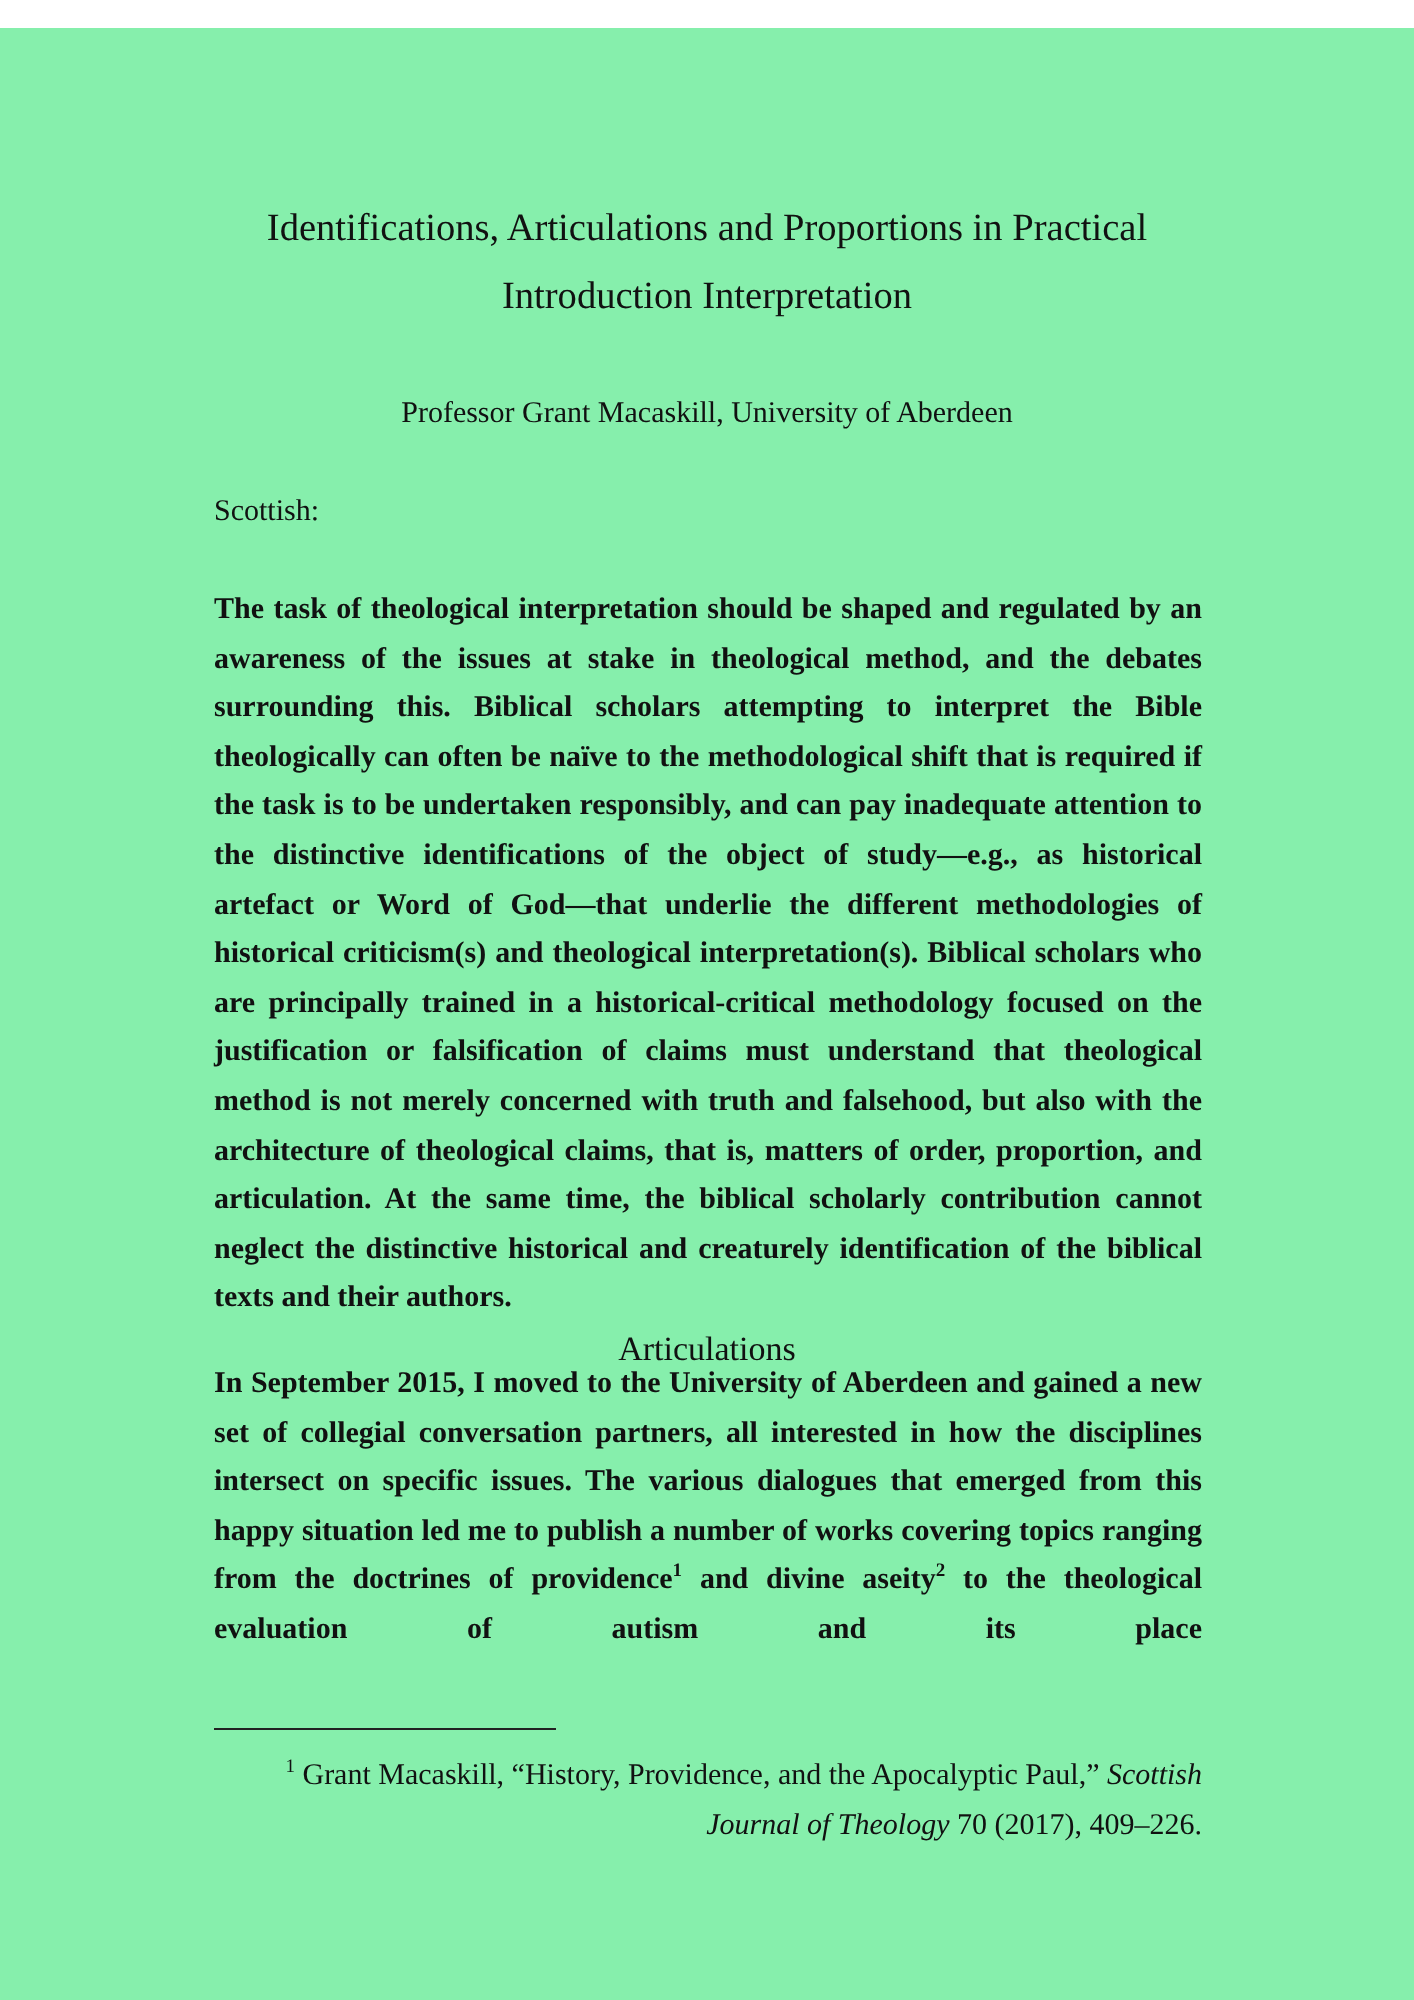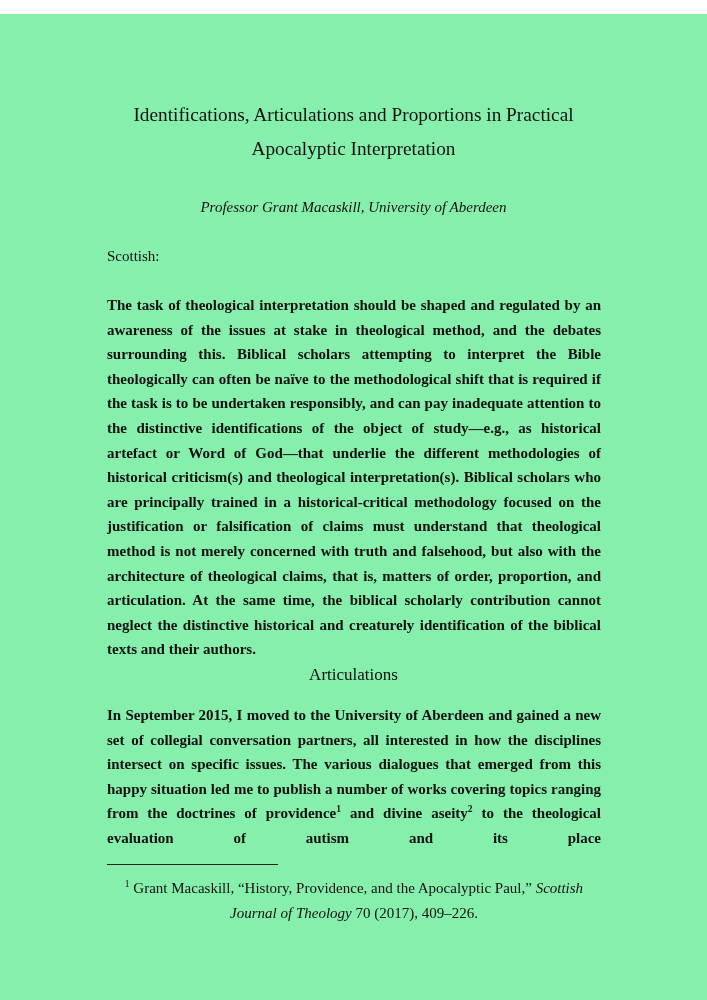--- a/index.html
+++ b/index.html
@@ -37,21 +37,20 @@
     }
     .author {
       position: absolute;
       left: 60px;
       width: 587px;
       top: 183px;
       text-align: center;
       font-size: 15px;
       line-height: 20px;
       margin: 0;
-      font-style: italic;
     }
     .abstract-label {
       position: absolute;
       left: 107px;
       top: 232px;
       font-size: 15px;
       line-height: 20px;
       margin: 0;
     }
     .body-text {
@@ -73,21 +72,21 @@
       left: 60px;
       width: 587px;
       top: 650px;
       text-align: center;
       font-size: 17px;
       line-height: 22px;
       margin: 0;
       font-weight: normal;
     }
     .intro-text {
-      top: 689px;
+      top: 666px;
       text-align-last: justify;
     }
     sup {
       font-size: 9.5px;
       line-height: 0;
       vertical-align: 6px;
     }
     .footnote-rule {
       position: absolute;
       left: 107px;
@@ -97,38 +96,38 @@
       border-top: 1px solid #222222;
     }
     .footnote {
       position: absolute;
       left: 107px;
       width: 494px;
       top: 862px;
       font-size: 15px;
       line-height: 25px;
       margin: 0;
-      text-align: center;
+      text-align: right;
     }
     .footnote sup {
       font-size: 9.5px;
       vertical-align: 6px;
     }
     em {
       font-style: italic;
     }
   </style>
 </head>
 <body>
 
 <div class="page">
 
   <h1 class="title">
     <span>Identifications, Articulations and Proportions in Practical</span><br>
-    <span>Apocalyptic Interpretation</span>
+    <span>Introduction Interpretation</span>
   </h1>
 
   <p class="author">Professor Grant Macaskill, University of Aberdeen</p>
 
   <p class="abstract-label">Scottish:</p>
 
   <p class="body-text abstract-text">The task of theological interpretation should be shaped and regulated by an awareness of the issues at stake in theological method, and the debates surrounding this. Biblical scholars attempting to interpret the Bible theologically can often be naïve to the methodological shift that is required if the task is to be undertaken responsibly, and can pay inadequate attention to the distinctive identifications of the object of study—e.g., as historical artefact or Word of God—that underlie the different methodologies of historical criticism(s) and theological interpretation(s). Biblical scholars who are principally trained in a historical-critical methodology focused on the justification or falsification of claims must understand that theological method is not merely concerned with truth and falsehood, but also with the architecture of theological claims, that is, matters of order, proportion, and articulation. At the same time, the biblical scholarly contribution cannot neglect the distinctive historical and creaturely identification of the biblical texts and their authors.</p>
 
   <h2 class="section-heading">Articulations</h2>
 

